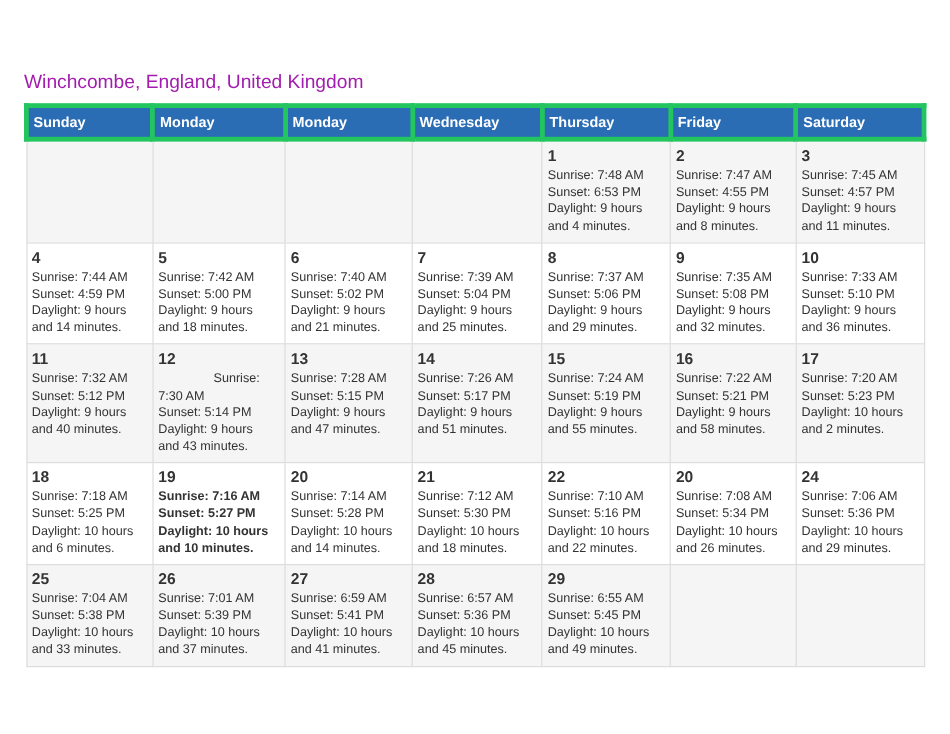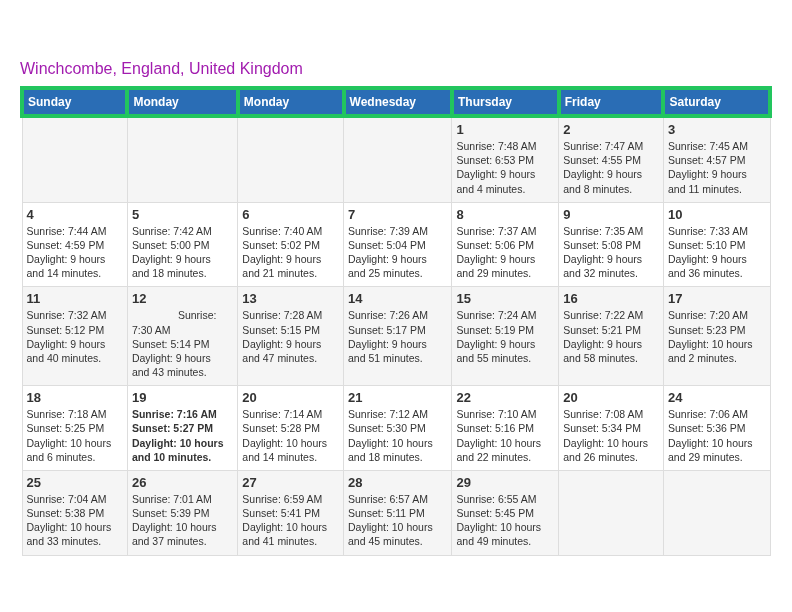--- a/index.html
+++ b/index.html
@@ -244,21 +244,21 @@
 and 33 minutes.</span></td>
         <td><span class="day-num">26</span><span class="day-info" style="white-space: pre-line;">Sunrise: 7:01 AM
 Sunset: 5:39 PM
 Daylight: 10 hours
 and 37 minutes.</span></td>
         <td><span class="day-num">27</span><span class="day-info" style="white-space: pre-line;">Sunrise: 6:59 AM
 Sunset: 5:41 PM
 Daylight: 10 hours
 and 41 minutes.</span></td>
         <td><span class="day-num">28</span><span class="day-info" style="white-space: pre-line;">Sunrise: 6:57 AM
-Sunset: 5:11 PM
+Sunset: 5:36 PM
 Daylight: 10 hours
 and 45 minutes.</span></td>
         <td><span class="day-num">29</span><span class="day-info" style="white-space: pre-line;">Sunrise: 6:55 AM
 Sunset: 5:45 PM
 Daylight: 10 hours
 and 49 minutes.</span></td>
         <td class="empty-cell"></td>
         <td class="empty-cell"></td>
       </tr>
     </tbody>

